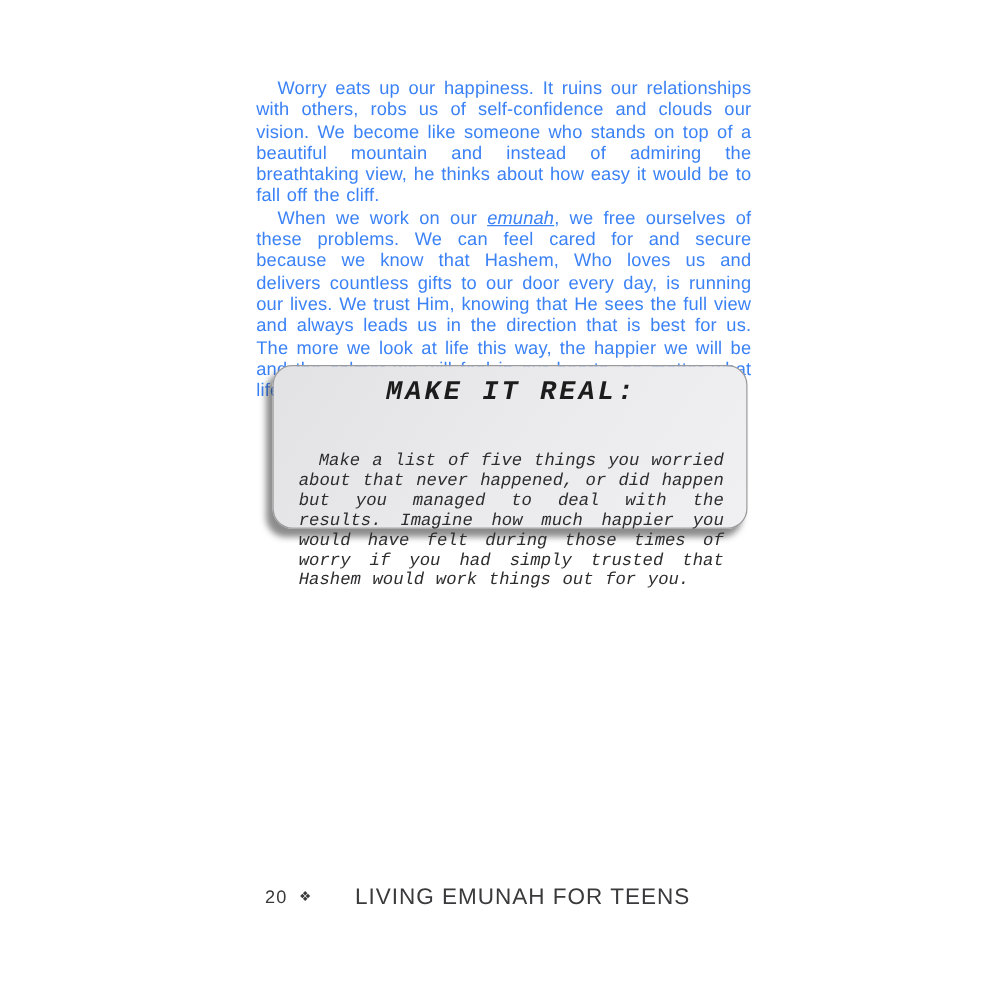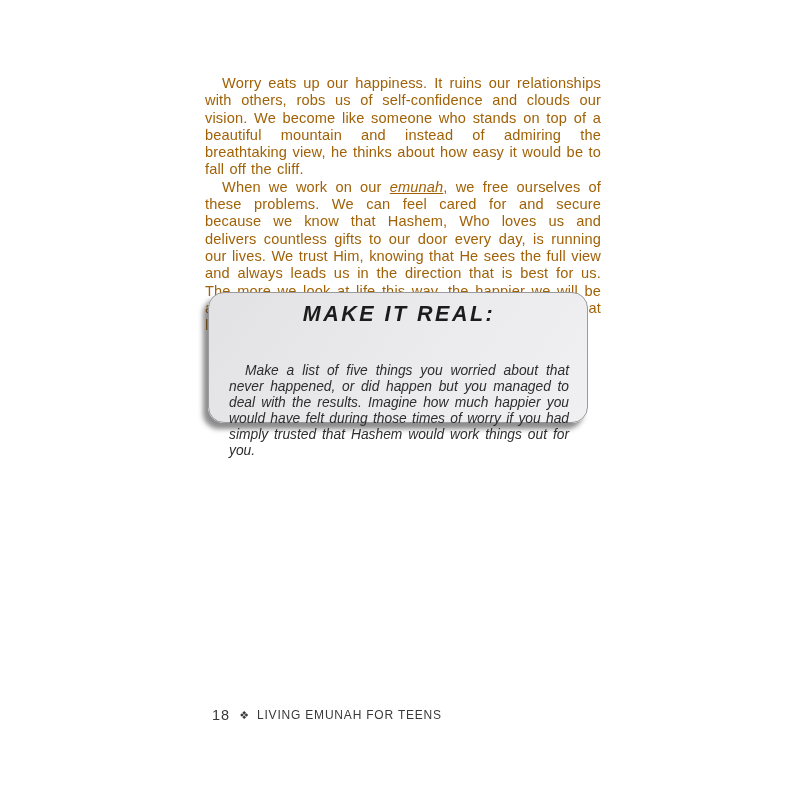--- a/index.html
+++ b/index.html
@@ -13,48 +13,48 @@
     height: 800px;
     background: #ffffff;
     overflow: hidden;
     font-family: "Liberation Sans", sans-serif;
   }
   .text-block {
     position: absolute;
     left: 205px;
     top: 63px;
     width: 396px;
-    color: #a16207;
+    color: #3b82f6;
     font-size: 14.6px;
     line-height: 17.3px;
     text-align: justify;
     letter-spacing: 0.15px;
     word-spacing: 1px;
-    margin-top: 12px;
   }
   .text-block p {
     margin: 0;
     text-indent: 17px;
   }
   .emph {
     font-style: italic;
     text-decoration: underline;
   }
   .callout {
     position: absolute;
-    left: 208px;
+    left: 218px;
     top: 292px;
     width: 380px;
     height: 131px;
     box-sizing: border-box;
     background: linear-gradient(125deg, #e2e2e4 0%, #ebebed 55%, #f0f0f2 100%);
     border: 1px solid #9a9a9c;
     border-radius: 16px;
     box-shadow: -5px 6px 5px rgba(45,45,45,0.55);
     padding: 7px 18px 0 20px;
+    font-family: Liberation Mono, monospace;
   }
   .callout-title {
     text-align: center;
     font-weight: bold;
     font-style: italic;
     font-size: 21.5px;
     letter-spacing: 2.5px;
     color: #1c1c1c;
     margin: 2px 0 7px 0;
   }
@@ -79,38 +79,39 @@
   .footer .pagenum {
     font-size: 14.5px;
     letter-spacing: 1px;
   }
   .footer .ornament {
     font-size: 11px;
     margin: 0 8px 0 9px;
     color: #3a3a3c;
   }
   .footer .booktitle {
-    font-size: 12px;
+    font-size: 18px;
     letter-spacing: 0.8px;
+    margin-left: 27px;
   }
 </style>
 </head>
 <body>
 
 <div class="page">
 
   <div class="text-block">
     <p>Worry eats up our happiness. It ruins our relationships with others, robs us of self-confidence and clouds our vision. We become like someone who stands on top of a beautiful mountain and instead of admiring the breathtaking view, he thinks about how easy it would be to fall off the cliff.</p>
     <p><span>When we work on our </span><span class="emph">emunah</span><span>, we free ourselves of these problems. We can feel cared for and secure because we know that Hashem, Who loves us and delivers countless gifts to our door every day, is running our lives. We trust Him, knowing that He sees the full view and always leads us in the direction that is best for us. The more we look at life this way, the happier we will be and the calmer we will feel in our hearts, no matter what life brings.</span></p>
   </div>
 
   <div class="callout">
     <div class="callout-title">MAKE IT REAL:</div>
     <div class="callout-body">Make a list of five things you worried about that never happened, or did happen but you managed to deal with the results. Imagine how much happier you would have felt during those times of worry if you had simply trusted that Hashem would work things out for you.</div>
   </div>
 
   <div class="footer">
-    <span class="pagenum">18</span>
+    <span class="pagenum">20</span>
     <span class="ornament">❖</span>
     <span class="booktitle">LIVING EMUNAH FOR TEENS</span>
   </div>
 
 </div>
 
 </body></html>

